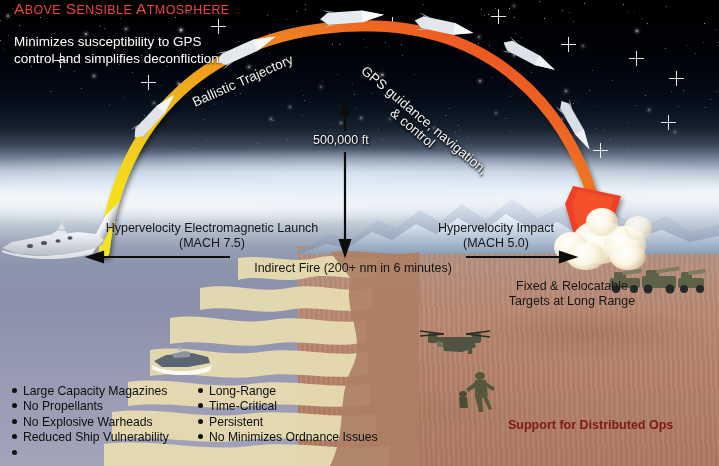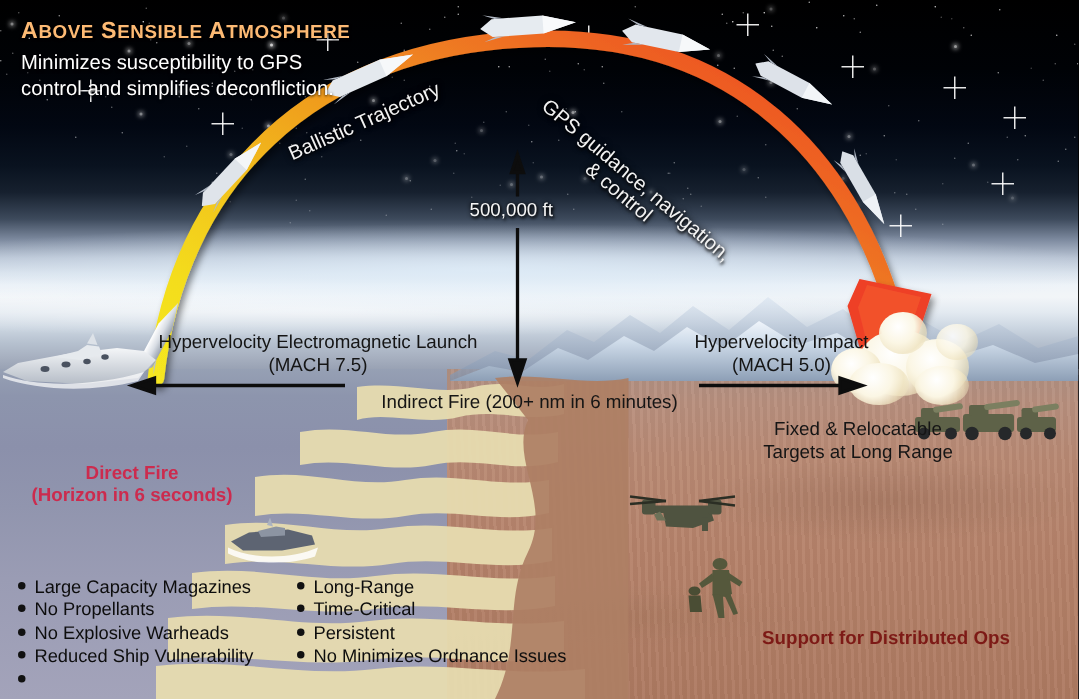--- a/index.html
+++ b/index.html
@@ -68,24 +68,23 @@
   .mtn svg{display:block;}
 
   
   .shore svg{position:absolute;left:0;top:0;}
 
   
   .traj{position:absolute;left:0;top:0;width:719px;height:466px;pointer-events:none;}
 
   
   .title{
-    position:absolute;left:14px;top:12px;color:#fdba74;
+    position:absolute;left:14px;top:0;color:#ef4444;
     font-size:15.5px;letter-spacing:.4px;white-space:nowrap;
     text-shadow:0 1px 2px #000;
-    font-weight:bold;
   }
   .title .sm{font-size:12.5px;}
   .subtitle{
     position:absolute;left:14px;top:33px;width:220px;color:#fff;
     font-size:13.5px;line-height:17px;text-shadow:0 1px 2px #000;
   }
 
   .arc-label{
     position:absolute;color:#f2f2f2;font-size:13.5px;white-space:nowrap;
     text-shadow:1px 1px 2px #000,0 0 4px #000;
@@ -610,31 +609,27 @@
   <div class="arc-label" style="left:368px;top:63px;transform:rotate(40deg);transform-origin:left top;">GPS guidance, navigation,</div>
   <div class="arc-label" style="left:397px;top:105px;transform:rotate(40deg);transform-origin:left top;">&amp; control</div>
 
   <div class="alt-label" style="left:313px;top:133px;">500,000 ft</div>
 
   <div class="blk" style="left:96px;top:221px;width:232px;">
     <span>Hypervelocity Electromagnetic Launch</span><br>
     <span>(MACH 7.5)</span>
   </div>
 
-  <div class="blk" style="left:445px;top:221px;width:152px;">
+  <div class="blk" style="left:420px;top:221px;width:152px;">
     <span>Hypervelocity Impact</span><br>
     <span>(MACH 5.0)</span>
   </div>
 
   <div class="blk" style="left:240px;top:261px;width:226px;">Indirect Fire (200+ nm in 6 minutes)</div>
 
-  <div class="red" style="left:4px;top:308px;width:168px;">
-    <span>Direct Fire</span><br>
-    <span>(Horizon in 6 seconds)</span>
-  </div>
 
   <div class="blk" style="left:496px;top:279px;width:152px;text-align:center;">
     <span>Fixed &amp; Relocatable</span><br>
     <span>Targets at Long Range</span>
   </div>
 
   <div class="darkred" style="left:508px;top:418px;">Support for Distributed Ops</div>
 
   <div class="bullets" id="bullets-left" style="left:12px;top:384px;">
       <div><span class="dot"></span><span>Large Capacity Magazines</span></div>

